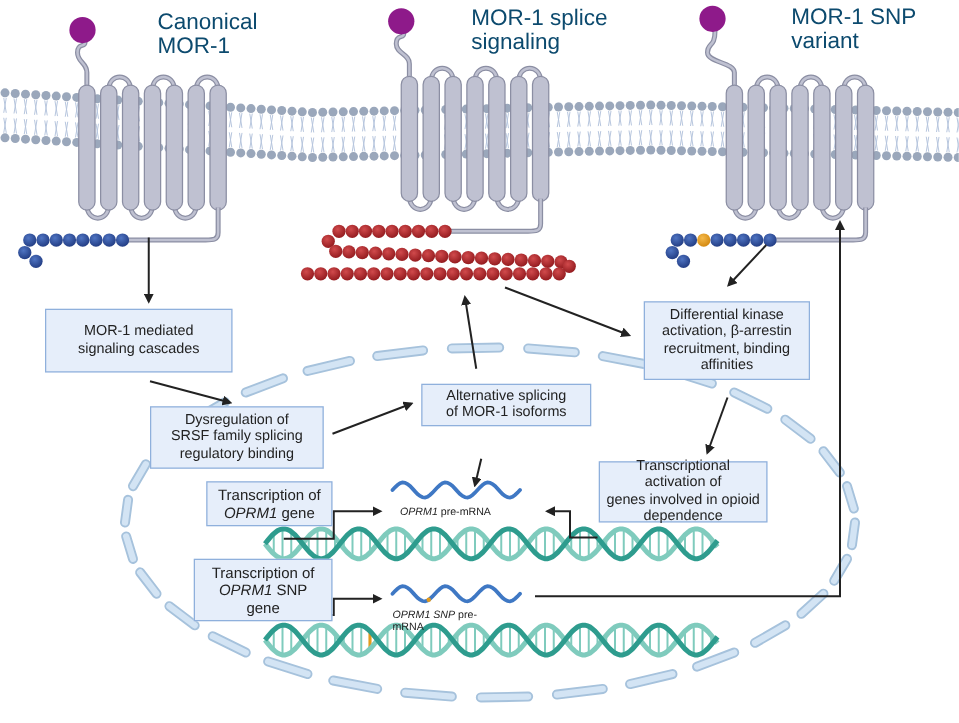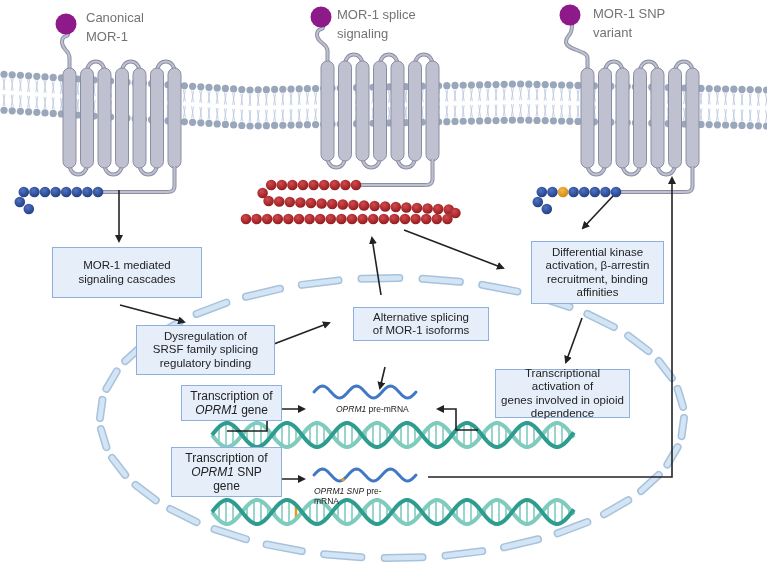--- a/index.html
+++ b/index.html
@@ -1,19 +1,19 @@
 <!DOCTYPE html>
 <html><head>
 <meta charset="utf-8">
 <style>
   html,body{margin:0;padding:0;background:#fff;}
   body{width:767px;height:578px;position:relative;overflow:hidden;font-family:"Liberation Sans",sans-serif;}
   #stage{position:absolute;left:0;top:0;width:767px;height:578px;}
-  .box{position:absolute;background:#e6eefa;border:1.5px solid #8fb0dc;box-sizing:border-box;display:flex;align-items:center;justify-content:center;text-align:center;font-size:11.5px;line-height:13.5px;color:#222;padding:2px 4px;margin-left:16px;}
-  .label{position:absolute;font-size:13px;line-height:19px;color:#737373;}
+  .box{position:absolute;background:#e6eefa;border:1.5px solid #8fb0dc;box-sizing:border-box;display:flex;align-items:center;justify-content:center;text-align:center;font-size:11.5px;line-height:13.5px;color:#222;padding:2px 4px;}
+  .label{position:absolute;font-size:18px;line-height:19px;color:#0c4a6e;margin-left:40px;}
   .mrna-label{position:absolute;font-size:8.5px;line-height:10px;color:#222;}
   i{}
 </style>
 </head>
 <body>
 
 <div id="stage">
   <svg id="art" width="767" height="578" viewBox="0 0 767 578" style="position:absolute;left:0;top:0">
     <defs>
       <marker id="ah" markerWidth="8" markerHeight="8" refX="6" refY="4" orient="auto" markerUnits="userSpaceOnUse">
@@ -1000,20 +1000,20 @@
       </div>
   </div>
   <div class="box" style="left:155px;top:447px;width:111px;height:50px;font-size:12px;line-height:14px">
     <div>
         <div>Transcription of</div>
         <div><i>OPRM1</i><span> SNP</span></div>
         <div>gene</div>
       </div>
   </div>
 
-  <div class="mrna-label" style="left:336px;top:404px">
+  <div class="mrna-label" style="left:320px;top:404px">
     <i>OPRM1</i><span> pre-mRNA</span>
   </div>
   <div class="mrna-label" style="left:314px;top:486px">
     <div><i>OPRM1 SNP</i><span> pre-</span></div>
     <div>mRNA</div>
   </div>
 </div>
 
 </body></html>

